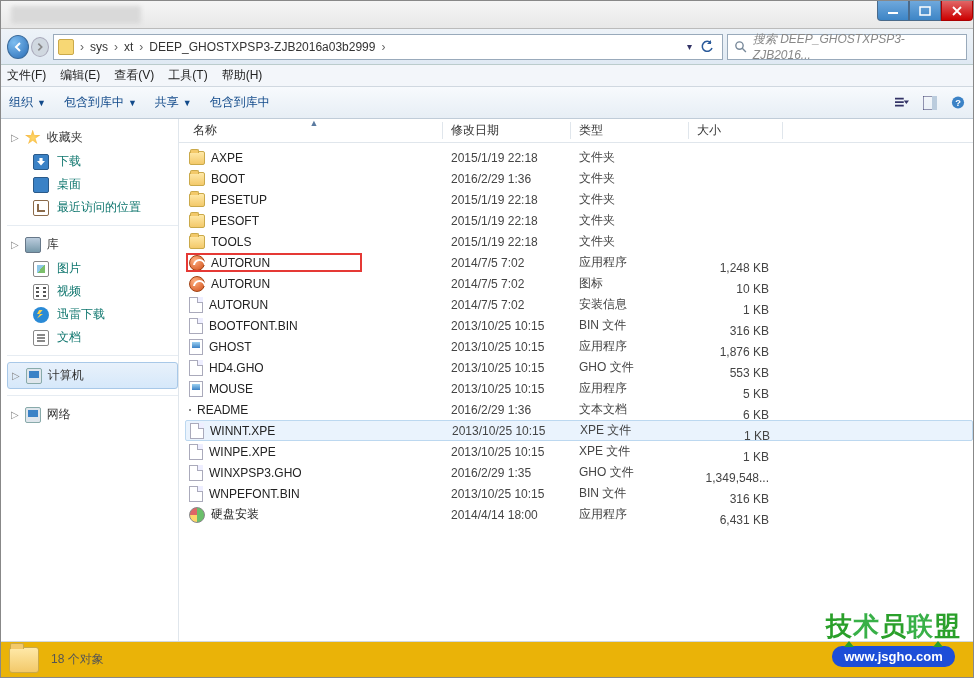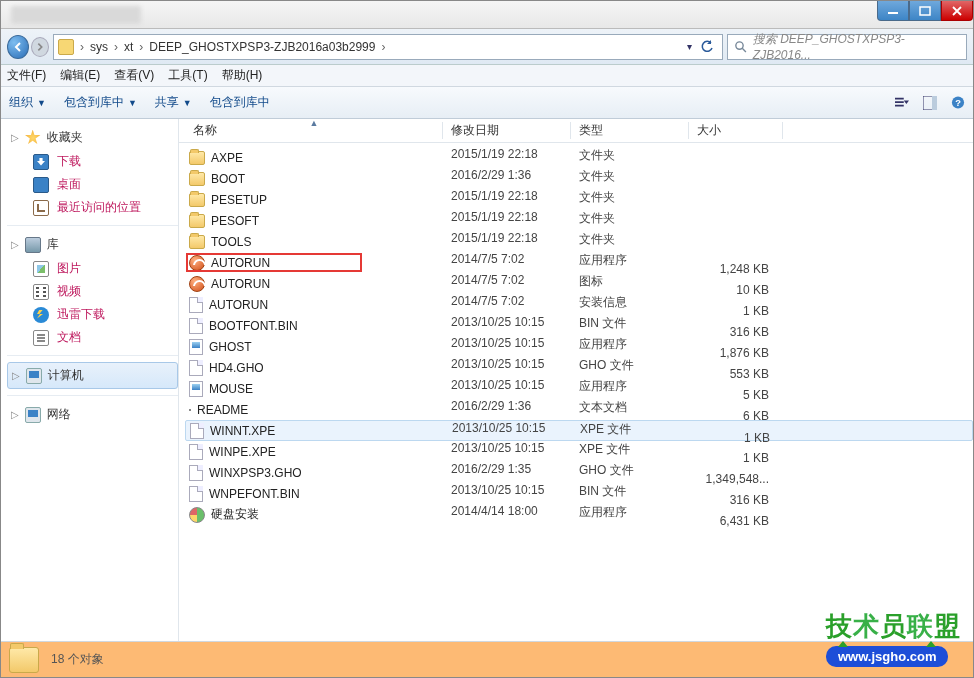--- a/index.html
+++ b/index.html
@@ -127,21 +127,21 @@
   }
   .nav-group-hdr {
     display:flex;align-items:center;gap:6px;
     padding:4px 4px;
     color:#333;
   }
   .nav-group-hdr .tri { color:#888;font-size:10px;}
   .nav-item {
     display:flex;align-items:center;gap:8px;
     padding:3px 4px 3px 26px;
-    color:#be185d;
+    color:#0f766e;
   }
   .sep-line { height:1px;background:#e6ecf2;margin:6px 0;}
   .ic { width:16px;height:16px;display:inline-block;border-radius:2px;}
   .ic-star { background: radial-gradient(#ffd76a,#f0a830); clip-path: polygon(50% 0,61% 35%,98% 35%,68% 57%,79% 91%,50% 70%,21% 91%,32% 57%,2% 35%,39% 35%);}
   .ic-dl { background:#3b82c6;border:1px solid #2a5a8a; position:relative;}
   .ic-dl::after{content:"";position:absolute;inset:3px;background:#fff;clip-path:polygon(30% 0,70% 0,70% 45%,100% 45%,50% 100%,0 45%,30% 45%);}
   .ic-desk { background:#3b82c6;border:1px solid #2a5a8a;}
   .ic-recent { width:16px;height:16px;background:#fff;border:1px solid #8a6a4a;position:relative;}
   .ic-recent::after{content:"";position:absolute;inset:3px;border-left:2px solid #8a6a4a;border-bottom:2px solid #8a6a4a;}
   .ic-lib { background:linear-gradient(#bcd,#79a);border:1px solid #678;}
@@ -183,54 +183,54 @@
   .col { padding: 0 8px; position:relative; height:100%;display:flex;align-items:center;}
   .col::after{content:"";position:absolute;right:0;top:3px;bottom:3px;width:1px;background:#e0e6ec;}
   .col-name { width: 258px; }
   .col-date { width: 128px; }
   .col-type { width: 118px; }
   .col-size { width: 94px; justify-content:flex-start;}
   .sort-ind { position:absolute; left:50%; top:-1px; transform:translateX(-50%); font-size:9px; color:#5a7aa0;}
 
   .filelist { padding: 4px 0 4px 6px; }
   .row {
-    display:flex; 
+    display:flex; align-items:center;
     height: 21px;
     font-size:12px; color:#222;
     position:relative;
   }
   .row.hover { background:#eaf3fd; border:1px solid #bcd8f0; border-radius:2px; height:21px;}
   .cell-name { width:258px; display:flex;align-items:center;gap:6px;padding-left:4px;}
   .cell-date { width:128px; padding-left:8px; color:#444;}
   .cell-type { width:118px; padding-left:8px; color:#444;}
   .cell-size { width:94px; text-align:right; padding-right:14px; color:#444;margin-top:10px;}
   .redbox {
     position:absolute;
     left: 1px; top: 1px;
     width: 176px; height: 19px;
     border: 2px solid #e53935;
     pointer-events:none;
   }
 
   
   .statusbar {
     height: 36px;
-    background:#fdba74;
+    background:#eab308;
     border-top:1px solid #d0d8e0;
     display:flex;align-items:center;
     padding:0 8px; gap:12px;
     color:#555;
   }
   .status-icon { width:30px;height:26px;background:linear-gradient(#ffe9a8,#f3c96a);border:1px solid #caa94a;border-radius:3px;position:relative;}
   .status-icon::before{content:"";position:absolute;left:0;top:-5px;width:12px;height:5px;background:#f3c96a;border:1px solid #caa94a;border-bottom:none;border-radius:2px 2px 0 0;}
 
   
   .watermark {
     position:absolute; right:12px; bottom:10px;
-    text-align:left;
+    text-align:center;
   }
   .wm-top { font-size:26px; font-weight:bold; letter-spacing:1px; }
   .wm-top span.g{color:#2aa02a;} .wm-top span.o{color:#38b048;}
   .wm-url {
     margin-top:2px;
     background:#1d4ed8; color:#fff;
     padding:3px 12px; border-radius:10px;
     font-size:13px; font-weight:bold;
     display:inline-block;
     position:relative;

